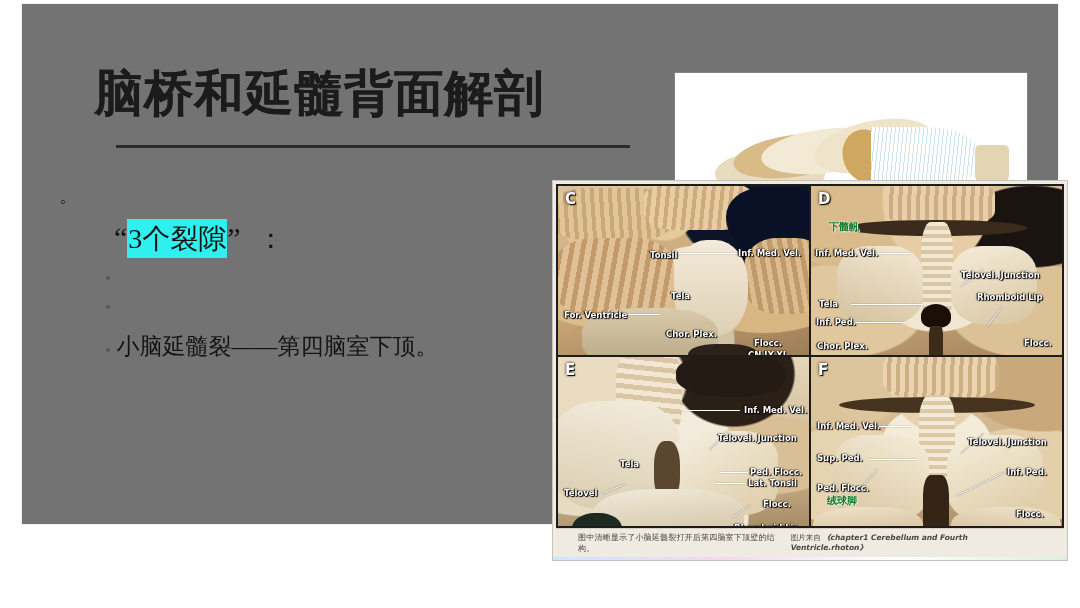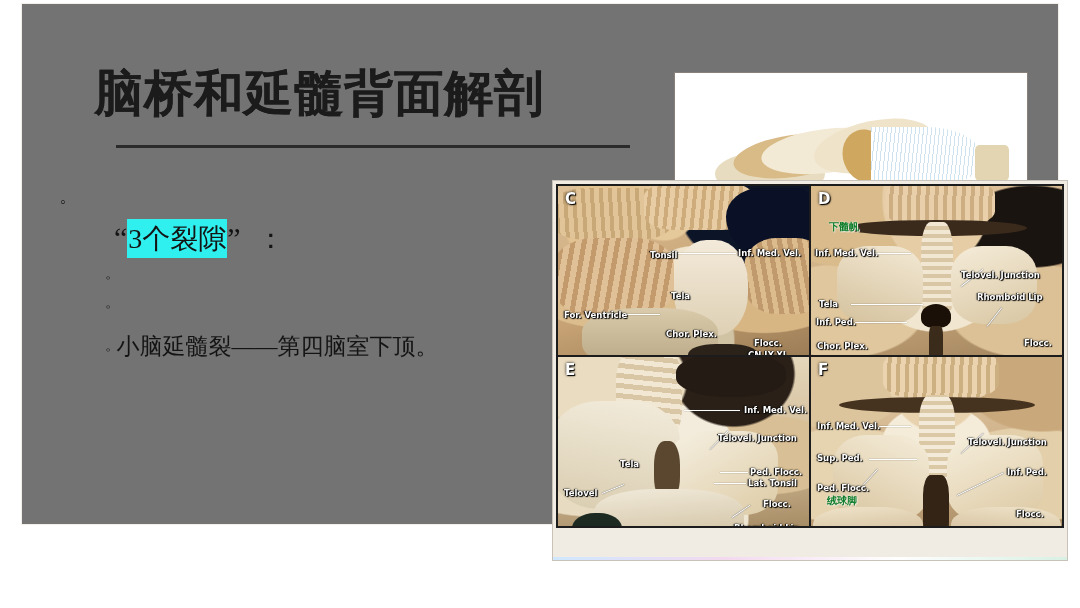--- a/index.html
+++ b/index.html
@@ -415,16 +415,23 @@
         <span class="lbl" style="left:157px;top:80px;">Telovel. Junction</span>
         <span class="lbl" style="left:6px;top:96px;">Sup. Ped.</span>
         <span class="lbl" style="left:196px;top:110px;">Inf. Ped.</span>
         <span class="lbl" style="left:6px;top:126px;">Ped. Flocc.</span>
         <span class="lbl cn" style="left:16px;top:137px;">绒球脚</span>
         <span class="lbl" style="left:205px;top:152px;">Flocc.</span>
       </div>
 
     </div>
 
+    <div id="caption-strip">
+      <span id="caption-left">图中清晰显示了小脑延髓裂打开后第四脑室下顶壁的结构。</span>
+      <span id="caption-right">
+        <span class="src-label">图片来自</span>
+        <span class="src-title">《chapter1 Cerebellum and Fourth Ventricle.rhoton》</span>
+      </span>
+    </div>
     <div id="figure-edge"></div>
   </div>
 
 </div>
 
 </body></html>

